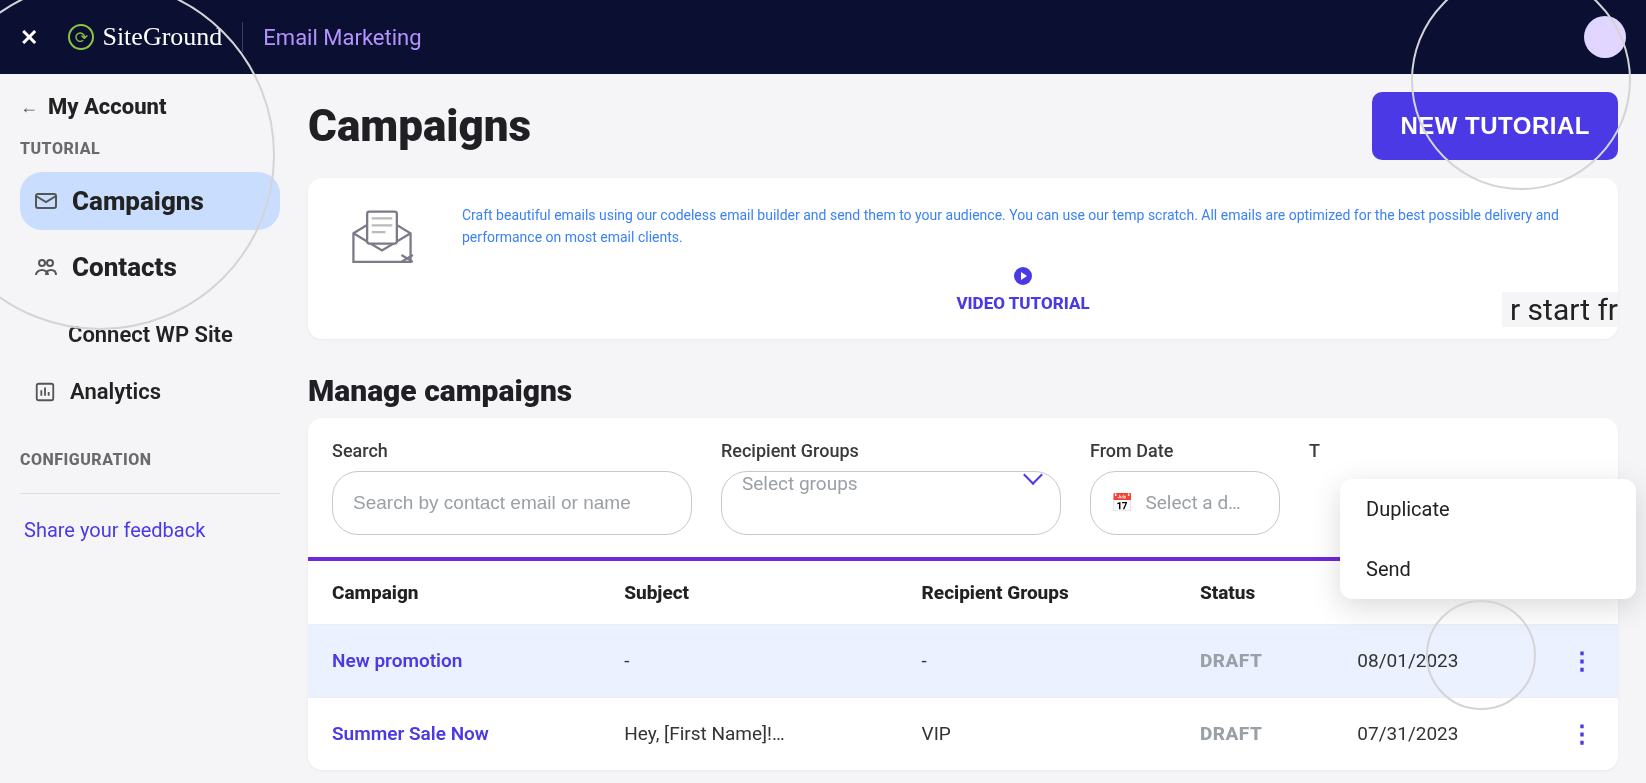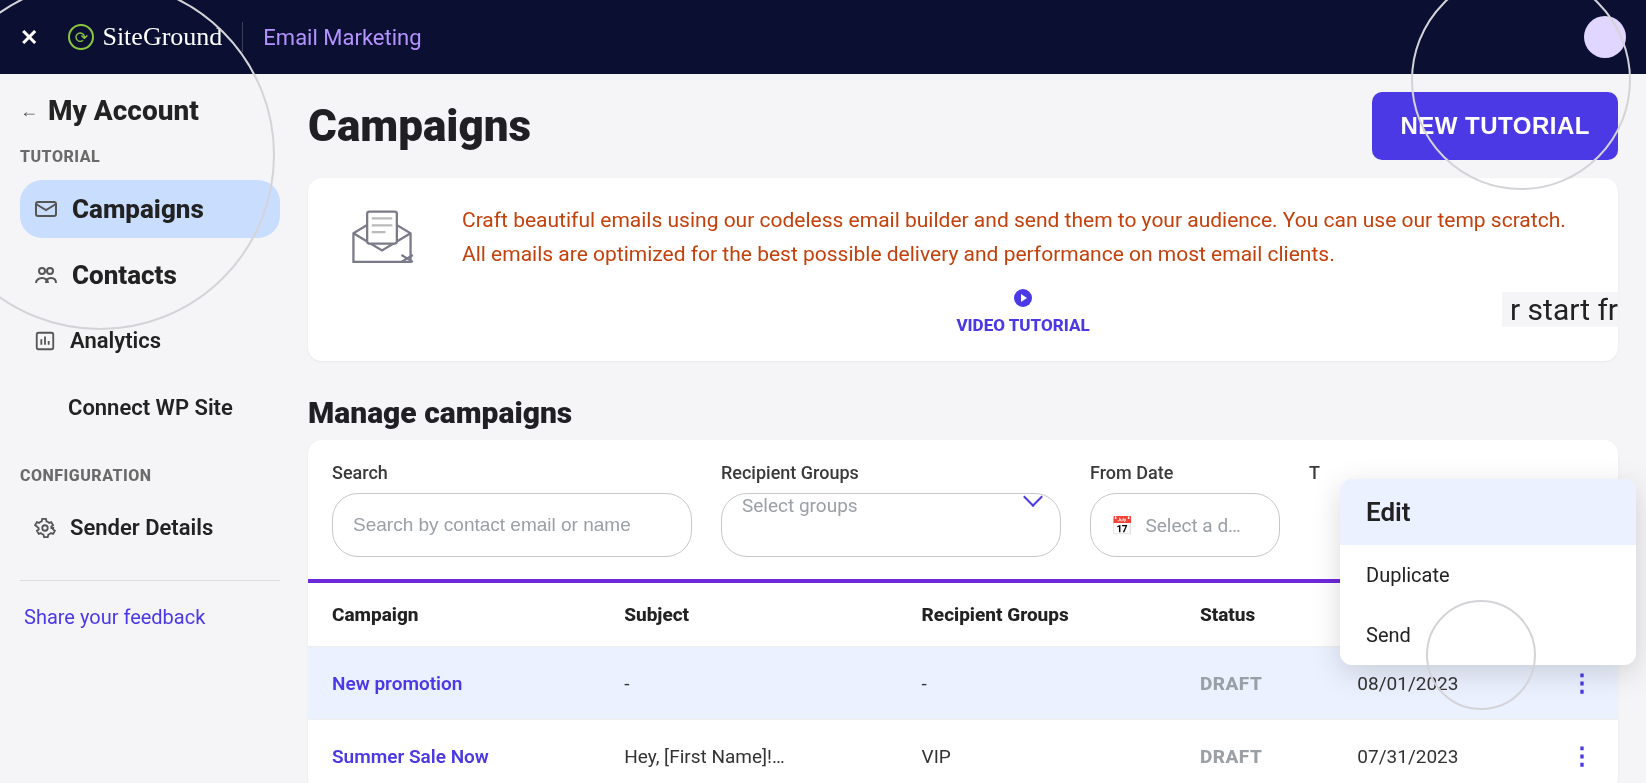--- a/index.html
+++ b/index.html
@@ -43,21 +43,21 @@
 
   
   .layout { display: flex; height: calc(100% - 74px); }
   .sidebar {
     width: 280px;
     padding: 20px 0 20px 20px;
     background: #f5f5f7;
   }
   .back-row { display:flex; align-items:center; gap:10px; margin-bottom: 20px; }
   .back-arrow { font-size: 18px; color:#555; }
-  .back-label { font-size:28px; font-weight:800; color:#222; white-space:nowrap;text-align:center; }
+  .back-label { font-size:22px; font-weight:800; color:#222; white-space:nowrap;text-align:center; }
   .section-label { font-size:16px; font-weight:800; color:#6a6a6a; letter-spacing:0.5px; margin: 10px 0 14px; }
   .nav-item {
     display:flex; align-items:center; gap:14px;
     padding: 14px 14px; border-radius: 22px 22px 22px 22px;
     font-size: 26px; font-weight:800; color:#222; cursor:pointer;
     margin-bottom: 8px;
   }
   .nav-item.active {
     background:#c9ddff;
   }
@@ -85,21 +85,21 @@
 
   .info-card {
     background:#fff; border-radius:14px; padding:26px 34px;
     display:flex; gap:40px; align-items:flex-start; box-shadow: 0 1px 3px rgba(0,0,0,0.05);
     margin-bottom: 34px;
   }
   .info-icon {
     width:80px; height:70px; flex-shrink:0;
     display:flex; align-items:center; justify-content:center;
   }
-  .info-text { font-size:21px; color:#c2410c; line-height:1.6; }
+  .info-text { font-size:14px; color:#3b82f6; line-height:1.6; }
   .video-link {
     display:flex; align-items:center; gap:8px; margin-top:18px;
     color:#4b39e6; font-weight:800; font-size:17px; cursor:pointer;flex-direction:column;
   }
   .play-circle {
     width:18px; height:18px; border-radius:50%; background:#4b39e6;
     display:inline-flex; align-items:center; justify-content:center;
   }
   .play-circle::after {
     content:''; display:block; width:0; height:0;
@@ -202,45 +202,36 @@
         <svg viewBox="0 0 24 24" width="24" height="24" fill="none" stroke="#555" stroke-width="2">
             <circle cx="8" cy="8" r="3"></circle>
             <circle cx="16" cy="8" r="3"></circle>
             <path d="M2 20c0-3 3-5 6-5s6 2 6 5"></path>
             <path d="M12 20c0-3 2-5 5-5s5 2 5 5"></path>
           </svg>
       </span>
       <span>Contacts</span>
     </div>
 
+    <div class="nav-sub" style="margin-top:10px;">
+      <span style="margin-left:34px;">Connect WP Site</span>
+    </div>
+
     <div class="nav-sub">
       <span class="icon">
         <svg viewBox="0 0 24 24" width="22" height="22" fill="none" stroke="#555" stroke-width="2">
             <rect x="3" y="3" width="18" height="18" rx="2"></rect>
             <path d="M8 16V10M12 16V7M16 16v-4"></path>
           </svg>
       </span>
       <span>Analytics</span>
     </div>
 
-    <div class="nav-sub" style="margin-top:10px;">
-      <span style="margin-left:34px;">Connect WP Site</span>
-    </div>
-
     <div class="section-label" style="margin-top:30px;">CONFIGURATION</div>
 
-    <div class="nav-sub">
-      <span class="icon">
-        <svg viewBox="0 0 24 24" width="22" height="22" fill="none" stroke="#555" stroke-width="2">
-            <circle cx="12" cy="12" r="3"></circle>
-            <path d="M19 12a7 7 0 0 0-.2-1.6l2-1.5-2-3.4-2.3.9a7 7 0 0 0-2.8-1.6L13 2h-4l-.7 2.8a7 7 0 0 0-2.8 1.6l-2.3-.9-2 3.4 2 1.5A7 7 0 0 0 5 12c0 .5 0 1 .2 1.6l-2 1.5 2 3.4 2.3-.9a7 7 0 0 0 2.8 1.6L11 22h4l.7-2.8a7 7 0 0 0 2.8-1.6l2.3.9 2-3.4-2-1.5c.1-.5.2-1 .2-1.6z"></path>
-          </svg>
-      </span>
-      <span>Sender Details</span>
-    </div>
 
     <hr class="divider">
     <div class="feedback">Share your feedback</div>
   </aside>
 
   <main class="content">
     <div class="page-head">
       <h1 class="page-title">Campaigns</h1>
       <button class="new-campaign-btn">NEW TUTORIAL</button>
     </div>
@@ -320,21 +311,20 @@
             <td>VIP</td>
             <td><span class="draft">DRAFT</span></td>
             <td>07/31/2023</td>
             <td class="row-menu"><span>⋮</span></td>
           </tr>
         </tbody>
       </table>
     </div>
 
     <div class="context-menu">
-      <div class="item primary">Edit</div>
       <div class="item">Duplicate</div>
       <div class="item">Send</div>
     </div>
   </main>
 </div>
 
 <div class="lens l1"></div>
 <div class="lens l2"></div>
 <div class="lens l3"></div>
 

